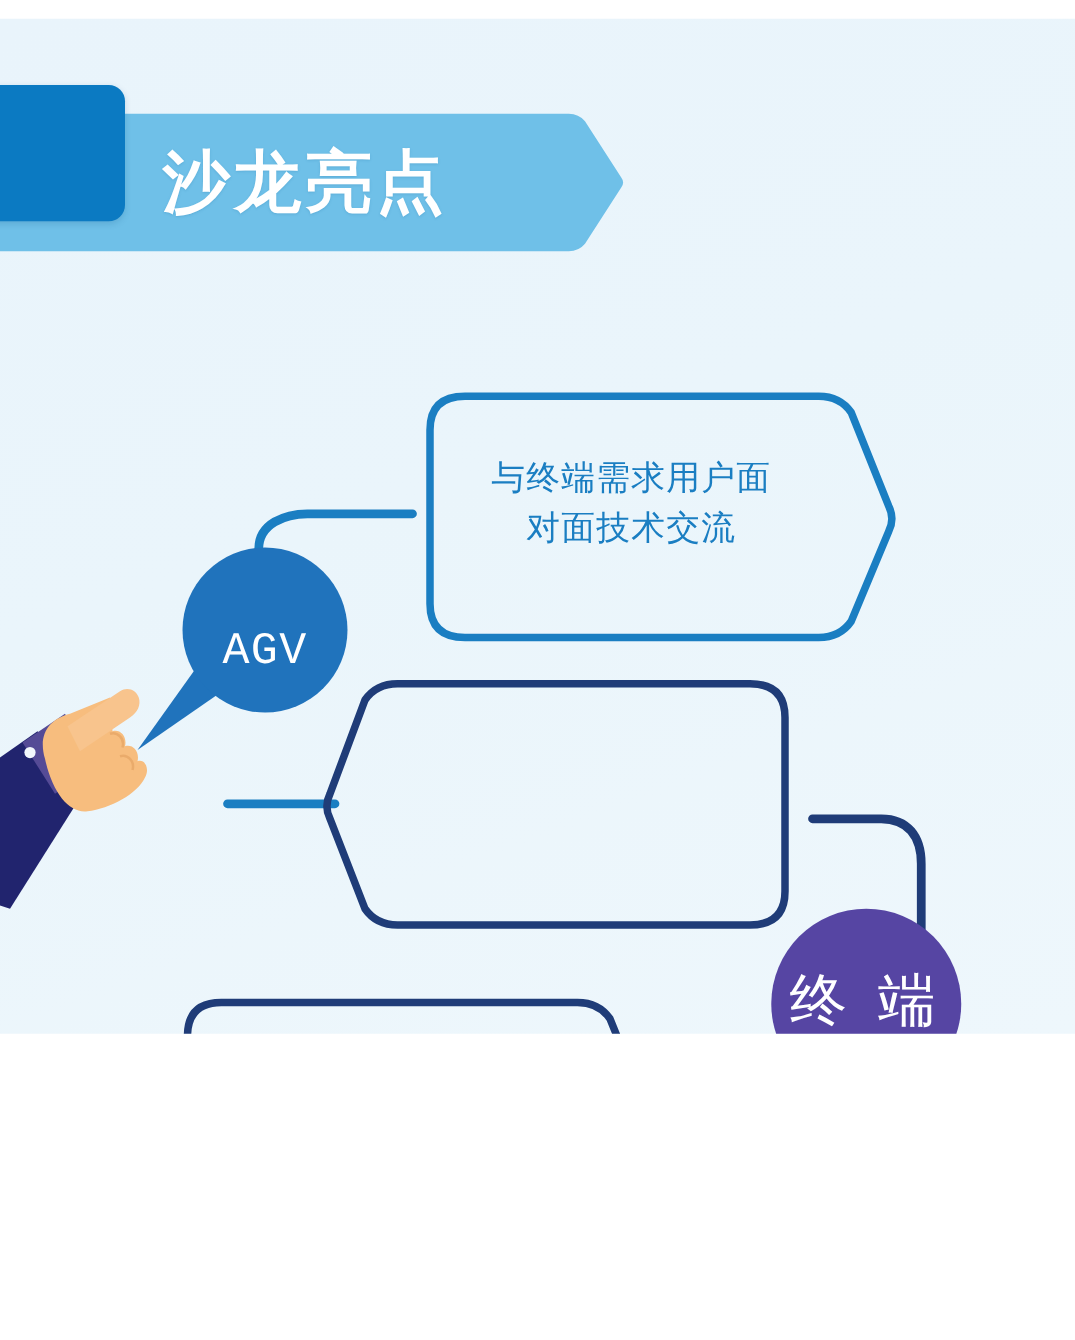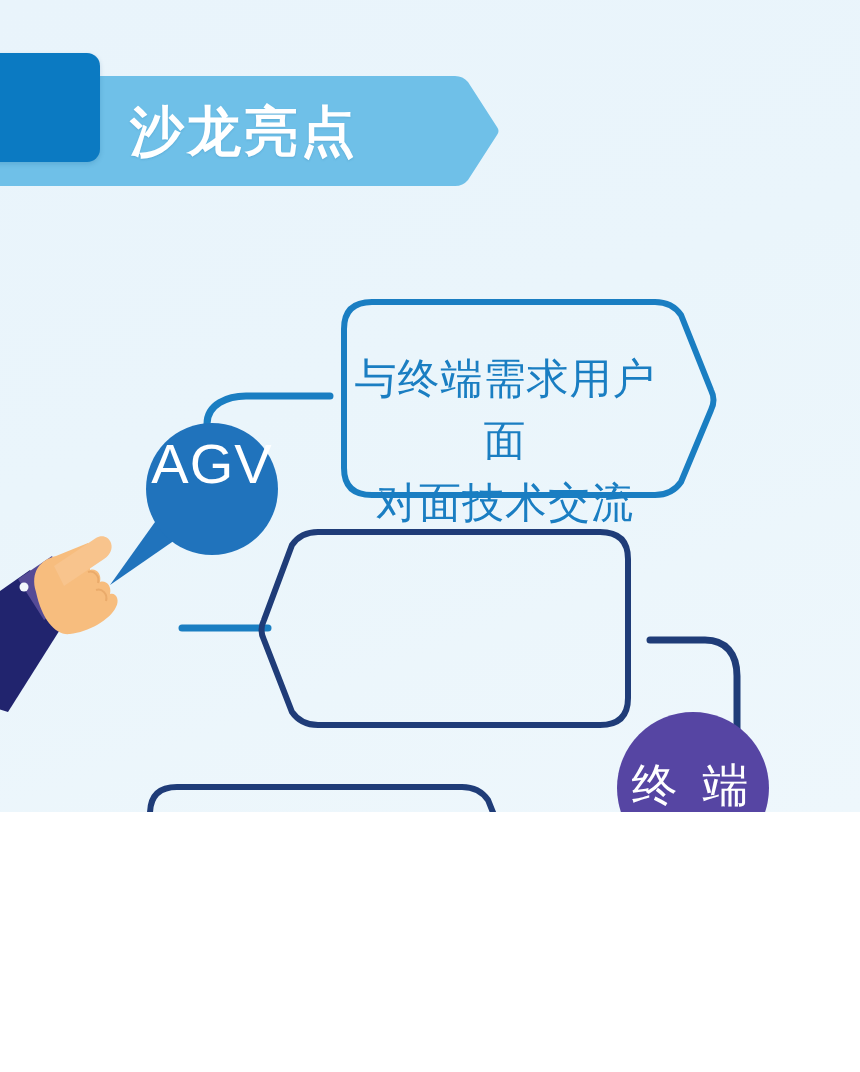--- a/index.html
+++ b/index.html
@@ -11,20 +11,21 @@
     height: 1072px;
     overflow: hidden;
     font-family: "Liberation Sans", "DejaVu Sans", sans-serif;
   }
   #poster {
     position: relative;
     width: 860px;
     height: 812px;
     background: linear-gradient(160deg, #e9f4fb 0%, #eaf5fb 45%, #eef7fc 100%);
     overflow: hidden;
+    margin-top: 15px;
   }
 
   
   .banner-wrap {
     position: absolute;
     left: 0;
     top: 72px;
     width: 500px;
     height: 118px;
   }
@@ -75,21 +76,21 @@
     position: absolute;
     text-align: center;
     line-height: 1.48;
     white-space: pre-line;
     font-weight: normal;
   }
   #box1-text {
     left: 345px;
     top: 348px;
     width: 320px;
-    font-size: 42px;
+    font-size: 27px;
     color: #1a7ec2;
     letter-spacing: 1px;
   }
   #box2-text {
     left: 278px;
     top: 552px;
     width: 330px;
     font-size: 33px;
     color: #1f3c78;
     letter-spacing: 1px;
@@ -103,25 +104,26 @@
     letter-spacing: 1px;
   }
   .badge-label {
     position: absolute;
     text-align: center;
     color: #ffffff;
     font-weight: normal;
   }
   #agv-label {
     left: 146px;
-    top: 436px;
+    top: 488px;
     width: 132px;
-    font-size: 56px;
+    font-size: 36px;
     letter-spacing: 1px;
     line-height: 1;
+    font-family: Liberation Mono, monospace;
   }
   #terminal-label {
     left: 617px;
     top: 762px;
     width: 152px;
     font-size: 46px;
     letter-spacing: 6px;
     line-height: 1;
   }
 </style>

